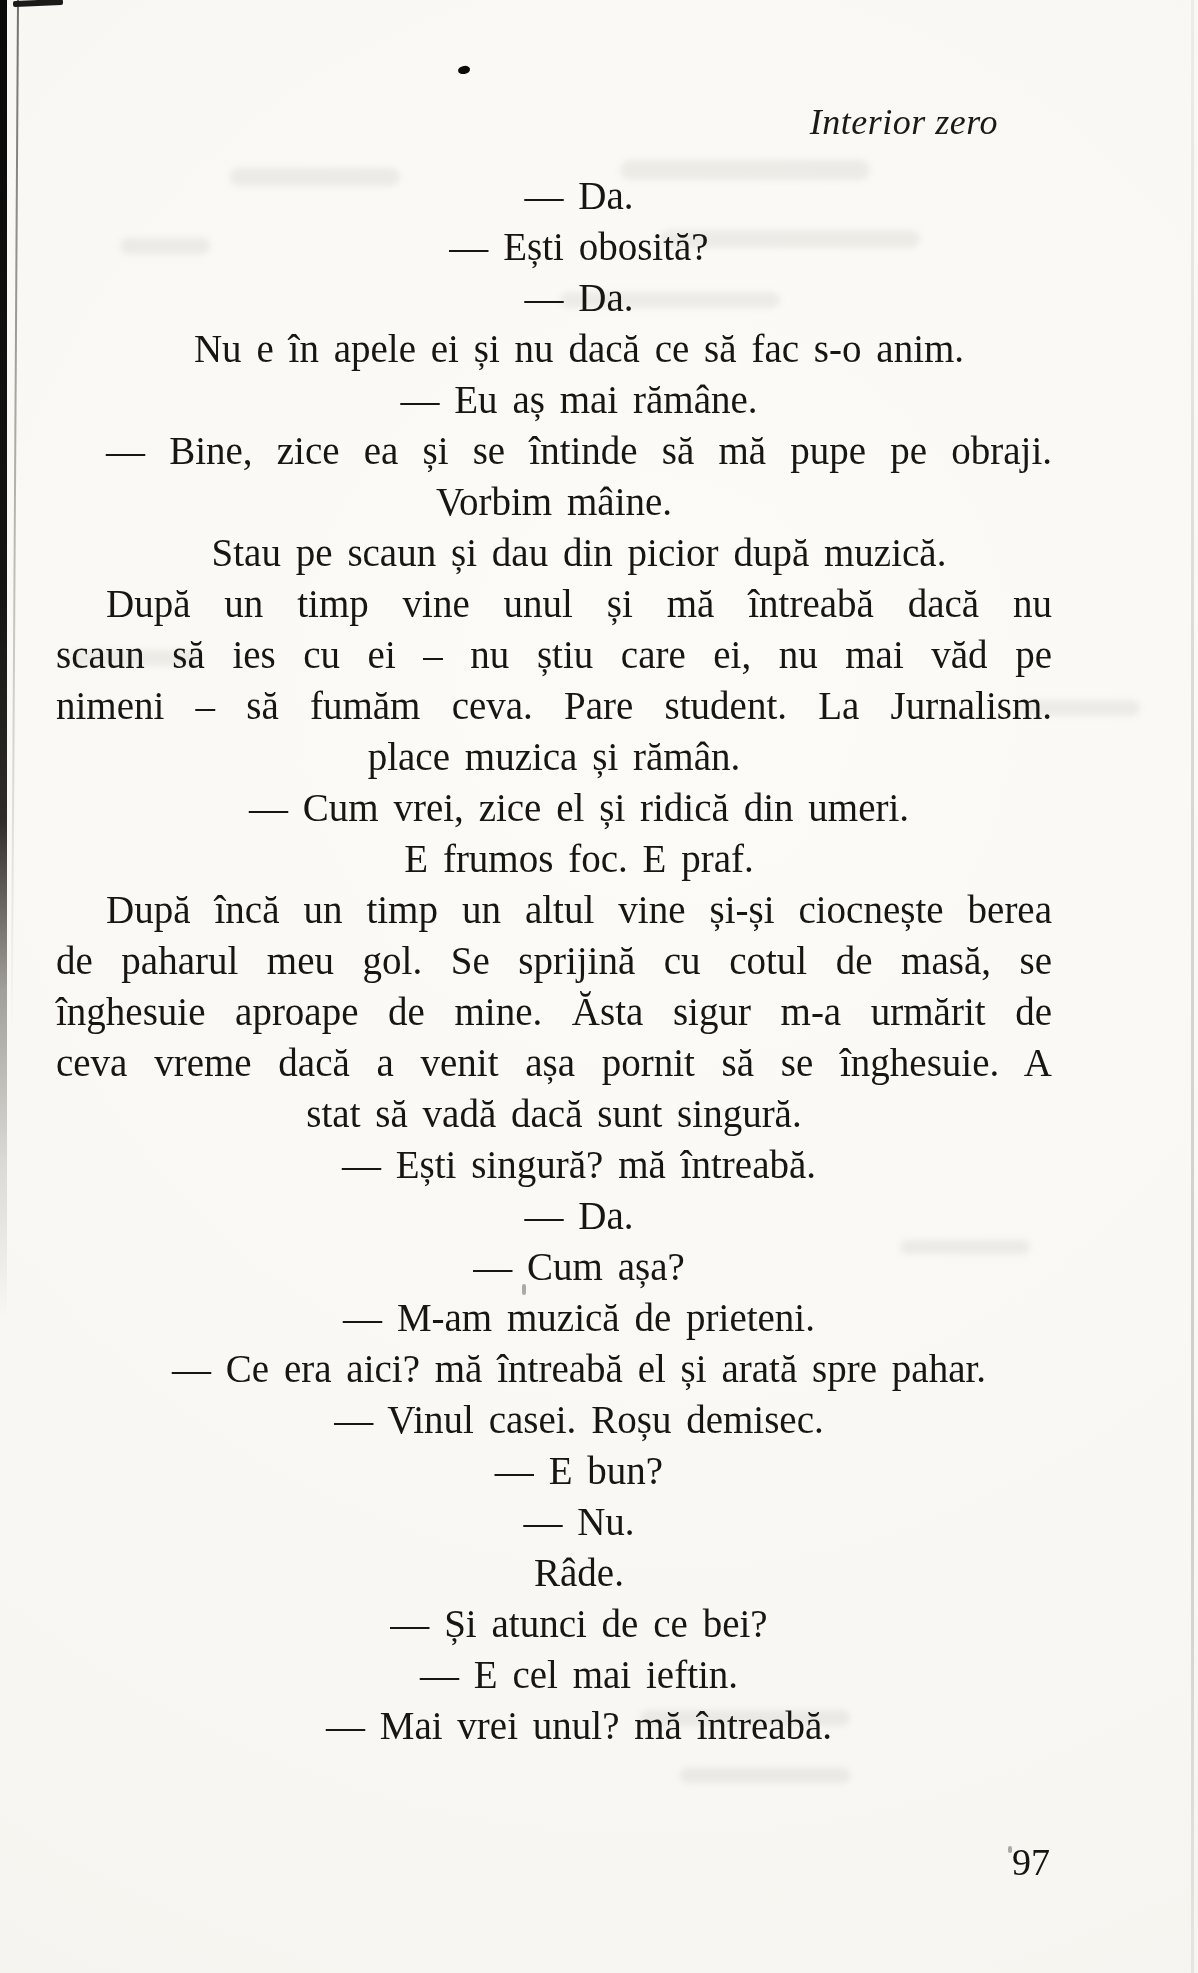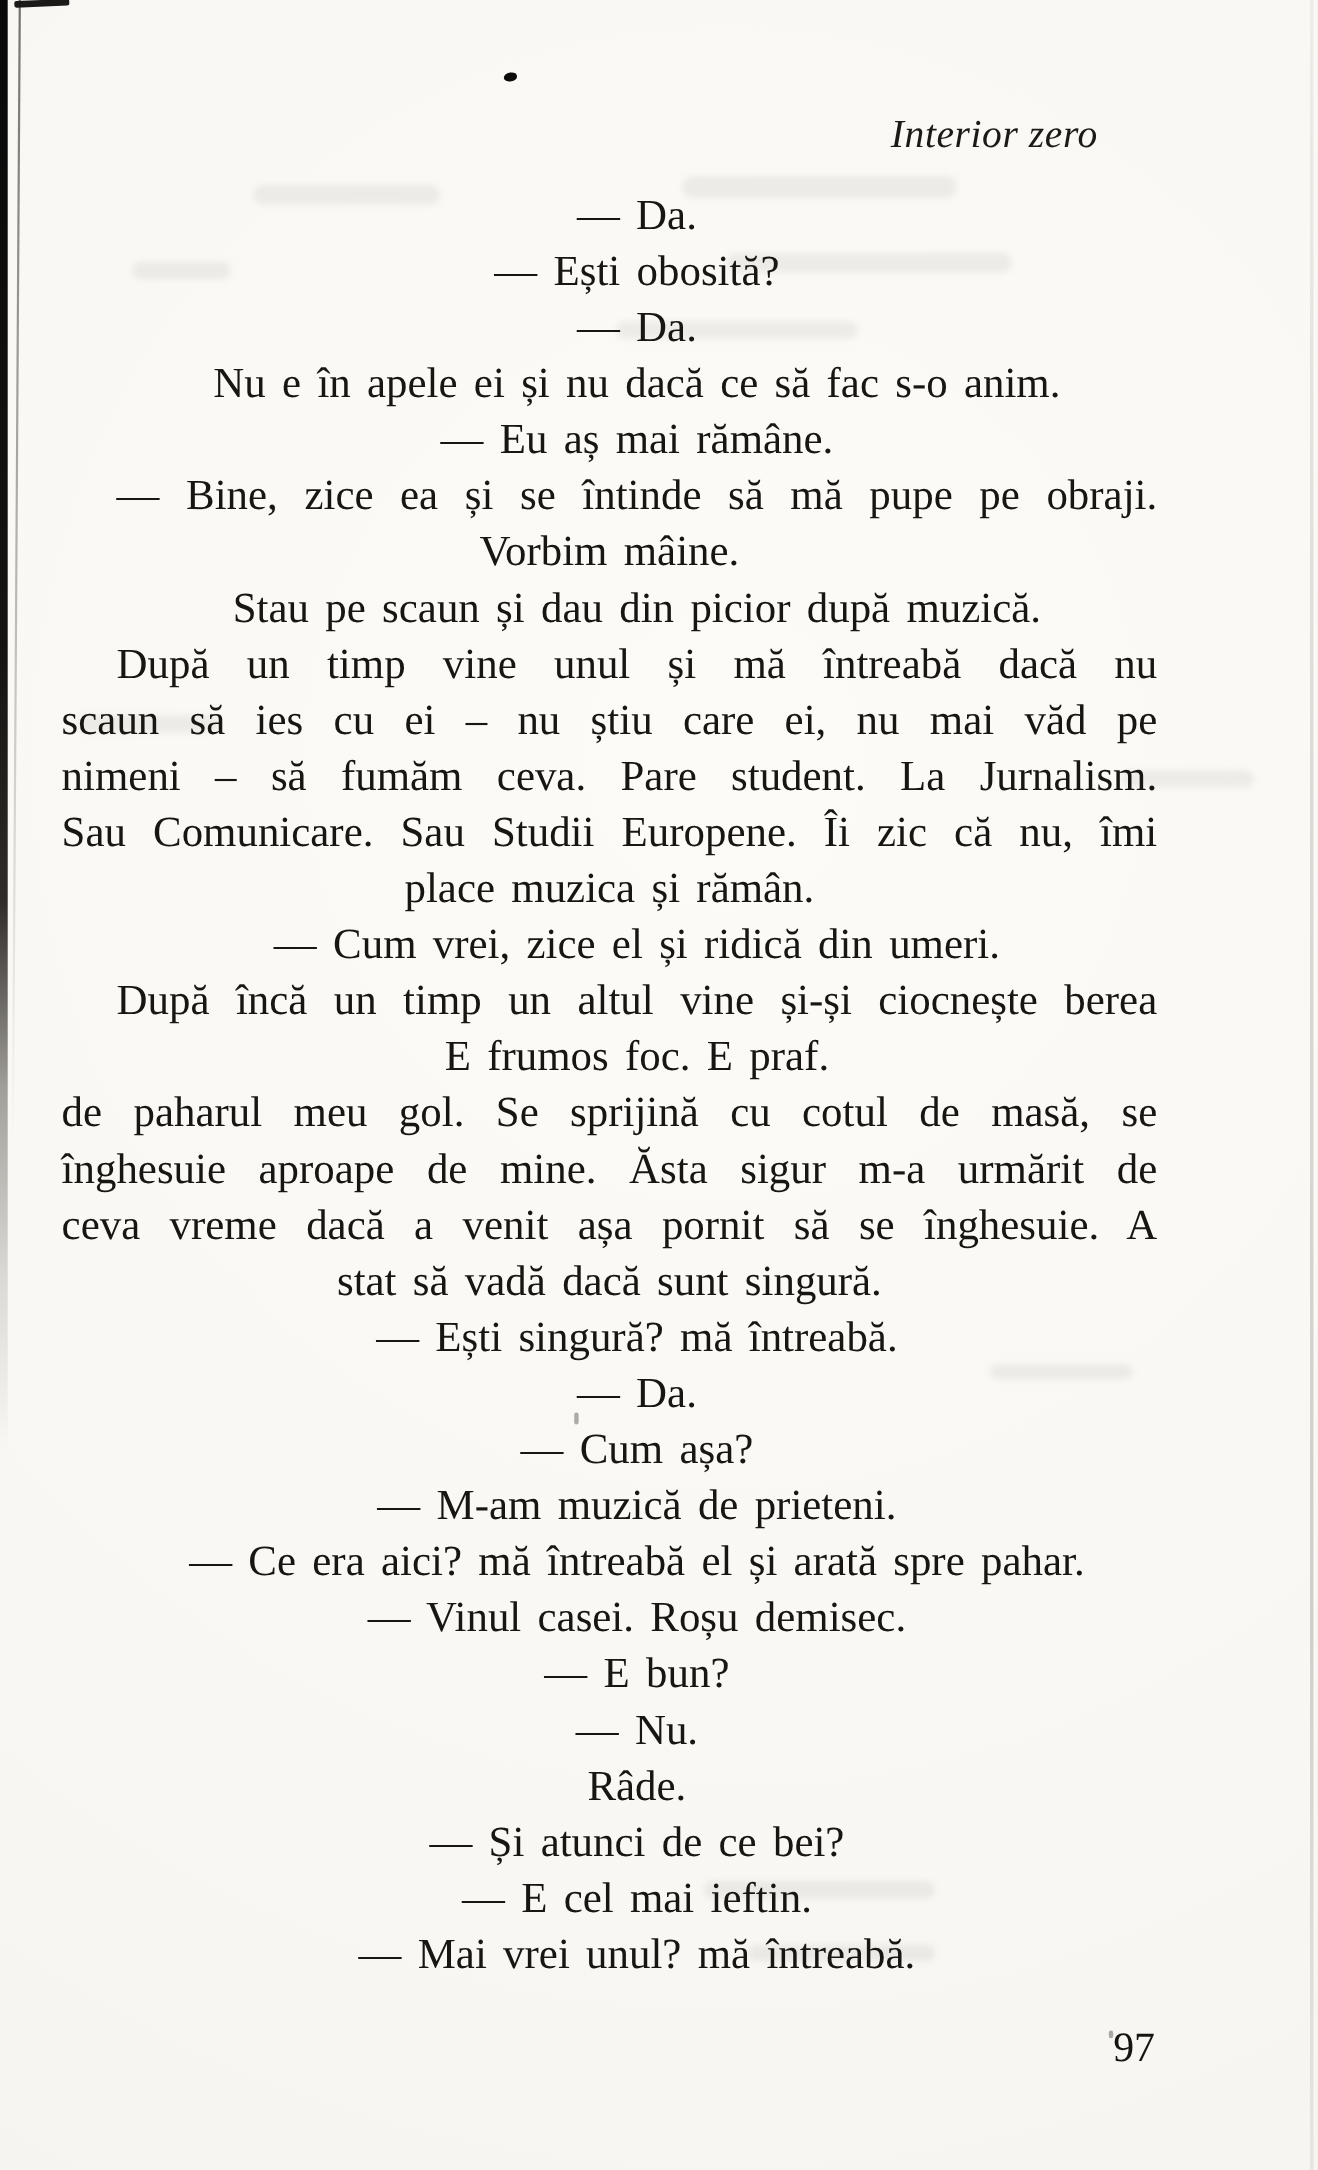--- a/index.html
+++ b/index.html
@@ -112,25 +112,24 @@
     <div class="line indent">— Ești obosită?</div>
     <div class="line indent">— Da.</div>
     <div class="line indent">Nu e în apele ei și nu dacă ce să fac s-o anim.</div>
     <div class="line indent">— Eu aș mai rămâne.</div>
     <div class="line indent fill">— Bine, zice ea și se întinde să mă pupe pe obraji.</div>
     <div class="line">Vorbim mâine.</div>
     <div class="line indent">Stau pe scaun și dau din picior după muzică.</div>
     <div class="line indent fill">După un timp vine unul și mă întreabă dacă nu</div>
     <div class="line fill">scaun să ies cu ei – nu știu care ei, nu mai văd pe</div>
     <div class="line fill">nimeni – să fumăm ceva. Pare student. La Jurnalism.</div>
-    <div class="line fill">Sau Comunicare. Sau Studii Europene. Îi zic că nu, îmi</div>
     <div class="line">place muzica și rămân.</div>
     <div class="line indent">— Cum vrei, zice el și ridică din umeri.</div>
+    <div class="line indent">E frumos foc. E praf.</div>
     <div class="line indent fill">După încă un timp un altul vine și-și ciocnește berea</div>
-    <div class="line indent">E frumos foc. E praf.</div>
     <div class="line fill">de paharul meu gol. Se sprijină cu cotul de masă, se</div>
     <div class="line fill">înghesuie aproape de mine. Ăsta sigur m-a urmărit de</div>
     <div class="line fill">ceva vreme dacă a venit așa pornit să se înghesuie. A</div>
     <div class="line">stat să vadă dacă sunt singură.</div>
     <div class="line indent">— Ești singură? mă întreabă.</div>
     <div class="line indent">— Da.</div>
     <div class="line indent">— Cum așa?</div>
     <div class="line indent">— M-am muzică de prieteni.</div>
     <div class="line indent">— Ce era aici? mă întreabă el și arată spre pahar.</div>
     <div class="line indent">— Vinul casei. Roșu demisec.</div>

